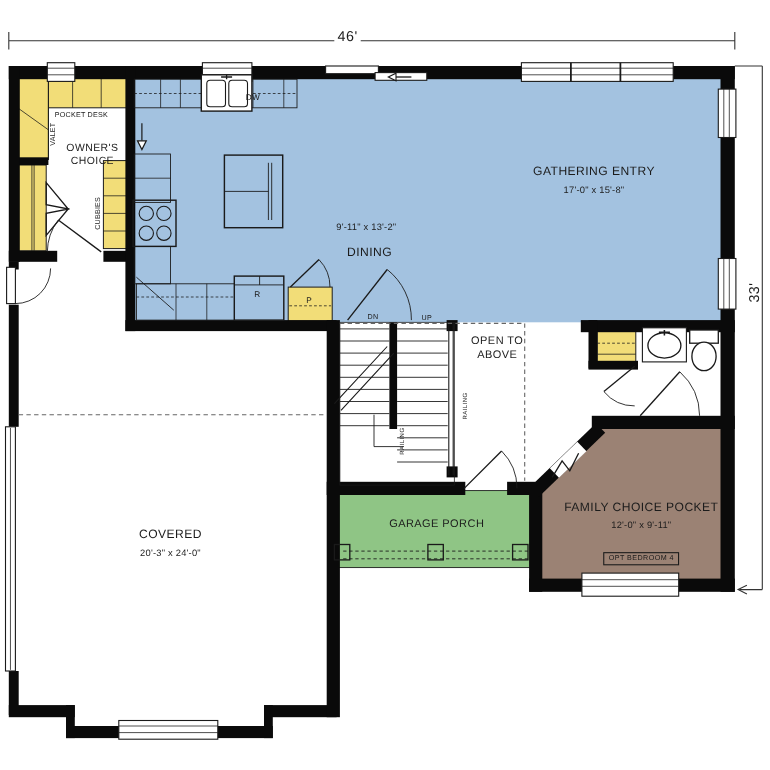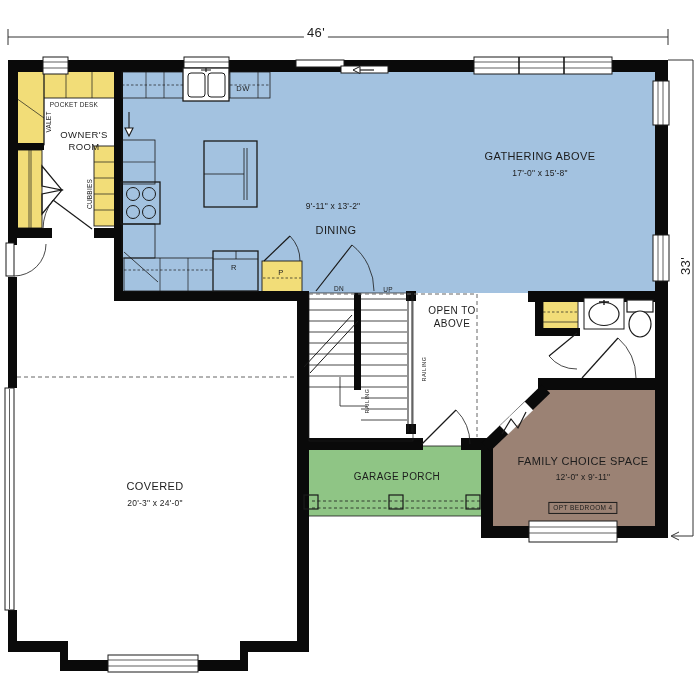--- a/index.html
+++ b/index.html
@@ -203,43 +203,43 @@
     </g>
   </g>
 
   <g stroke="#333" stroke-width="1" fill="none">
     <path d="M8 37 H668 M8 29 V45 M668 29 V45"></path>
     <path d="M668 60 H693 M693 60 V536 M672 536 H693"></path>
     <polyline points="679,532 671,536 679,540"></polyline>
   </g>
 </svg>
 
-  <div class="lbl room" style="left:540px;top:157px;">GATHERING ABOVE</div>
+  <div class="lbl room" style="left:540px;top:157px;">GATHERING ENTRY</div>
   <div class="lbl dims" style="left:540px;top:173px;">17'-0" x 15'-8"</div>
 
   <div class="lbl room" style="left:336px;top:191px;margin-top:40px;">DINING</div>
   <div class="lbl dims" style="left:333px;top:206px;">9'-11" x 13'-2"</div>
 
   <div class="lbl room" style="left:155px;top:487px;">COVERED</div>
   <div class="lbl dims" style="left:155px;top:503px;">20'-3" x 24'-0"</div>
 
-  <div class="lbl room" style="left:583px;top:462px;">FAMILY CHOICE SPACE</div>
+  <div class="lbl room" style="left:583px;top:462px;">FAMILY CHOICE POCKET</div>
   <div class="lbl dims" style="left:583px;top:477px;">12'-0" x 9'-11"</div>
   <div class="lbl boxed" style="position:absolute;left:583px;top:508px;transform:translate(-50%,-50%);color:#1c1c1c;">OPT BEDROOM 4</div>
 
   <div class="lbl" style="left:397px;top:477px;font-size:10px;">GARAGE PORCH</div>
 
   <div class="lbl wrap" style="left:452px;top:317px;font-size:10px;width:62px;">OPEN TO ABOVE</div>
 
-  <div class="lbl wrap" style="left:84px;top:141px;font-size:9.5px;width:58px;">OWNER'S ROOM</div>
+  <div class="lbl wrap" style="left:84px;top:141px;font-size:9.5px;width:58px;">OWNER'S CHOICE</div>
   <div class="lbl tiny" style="left:74px;top:105px;">POCKET DESK</div>
   <div class="lbl tiny vert" style="left:49px;top:122px;">VALET</div>
   <div class="lbl tiny vert" style="left:90px;top:194px;">CUBBIES</div>
 
-  <div class="lbl small" style="left:243px;top:89px;">DW</div>
+  <div class="lbl small" style="left:230px;top:89px;">DW</div>
   <div class="lbl small" style="left:234px;top:268px;">R</div>
   <div class="lbl small" style="left:281px;top:273px;">P</div>
   <div class="lbl tiny" style="left:339px;top:289px;">DN</div>
   <div class="lbl tiny" style="left:388px;top:290px;">UP</div>
   <div class="lbl vert" style="left:367px;top:401px;font-size:5.5px;">RAILING</div>
   <div class="lbl vert" style="left:424px;top:369px;font-size:5.5px;">RAILING</div>
 
   <div class="lbl dim-txt" style="left:316px;top:33px;">46'</div>
   <div class="lbl dim-txt vert" style="left:686px;top:266px;background:transparent;">33'</div>
 </div>

